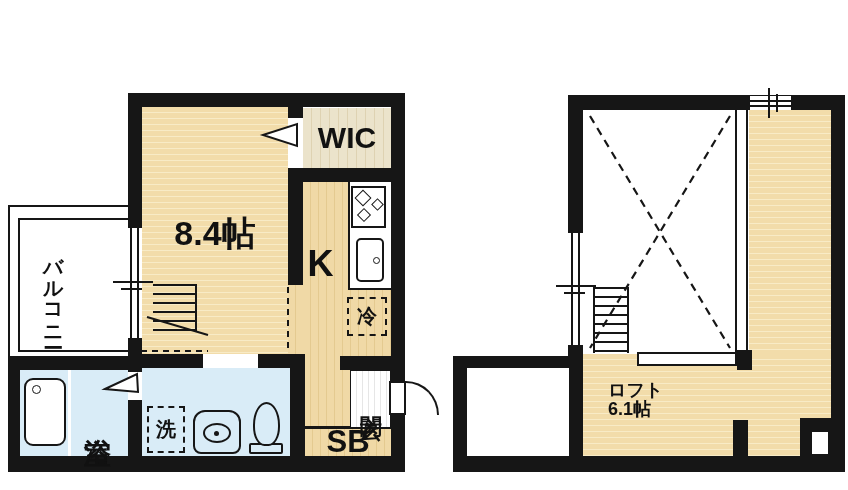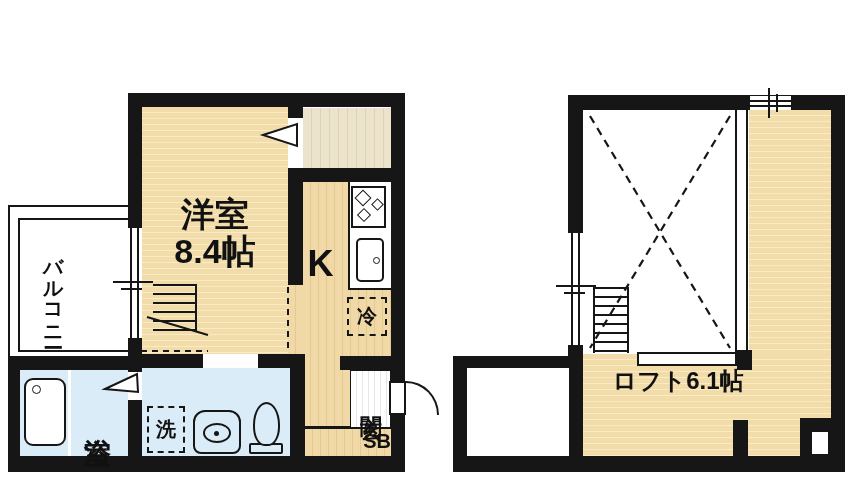--- a/index.html
+++ b/index.html
@@ -140,36 +140,38 @@
     <polygon class="tri" points="105,389 137,374 138,392"></polygon>
     <line class="solid" x1="113" y1="282" x2="153" y2="282"></line>
     <line class="solid" x1="121" y1="289" x2="142" y2="289"></line>
     <line class="solid" x1="556" y1="286" x2="596" y2="286"></line>
     <line class="solid" x1="564" y1="293" x2="585" y2="293"></line>
     <line class="solid" x1="769" y1="88" x2="769" y2="118"></line>
     <line class="solid" x1="777" y1="94" x2="777" y2="112"></line>
   </svg>
 
   <div class="label" style="left:150px;top:188px;width:130px;height:90px;font-size:34px;flex-direction:column;">
-    <span>洋室</span>
     <span>8.4帖</span>
+  </div>
+  <div class="label" style="left:303px;top:108px;width:88px;height:60px;font-size:30px;">
+    <span>WIC</span>
   </div>
   <div class="label" style="left:298px;top:238px;width:45px;height:52px;font-size:36px;">
     <span>K</span>
   </div>
   <div class="label vert" style="left:38px;top:222px;width:30px;height:136px;font-size:20px;">
     <span>バルコニー</span>
   </div>
   <div class="label vert" style="left:80px;top:383px;width:34px;height:68px;font-size:27px;">
     <span>浴室</span>
   </div>
   <div class="label vert" style="left:356px;top:372px;width:30px;height:54px;font-size:22px;">
     <span>玄関</span>
   </div>
-  <div class="label" style="left:305px;top:428px;width:86px;height:27px;font-size:20px;justify-content:flex-end;">
+  <div class="label" style="left:305px;top:428px;width:86px;height:27px;font-size:31px;">
     <span>SB</span>
   </div>
-  <div class="label" style="left:608px;top:368px;width:140px;height:64px;font-size:24px;flex-direction:row;align-items:flex-start;">
+  <div class="label" style="left:608px;top:368px;width:140px;height:64px;font-size:18px;flex-direction:column;align-items:flex-start;">
     <span>ロフト</span>
     <span>6.1帖</span>
   </div>
 
 </div>
 
 </body></html>

